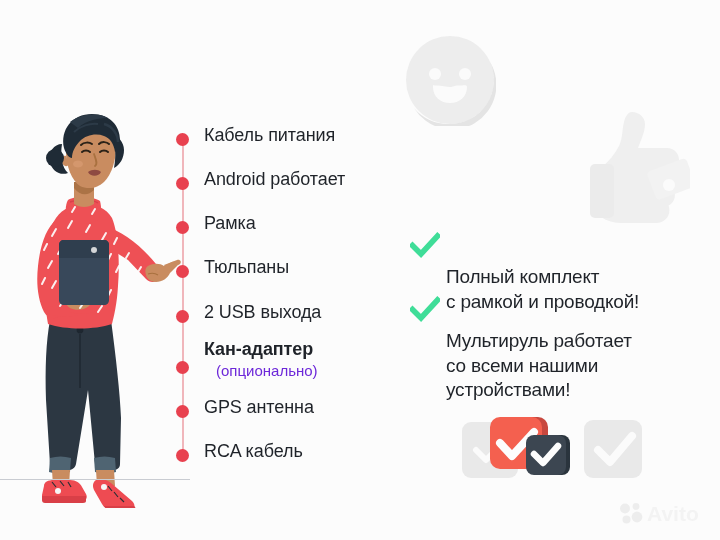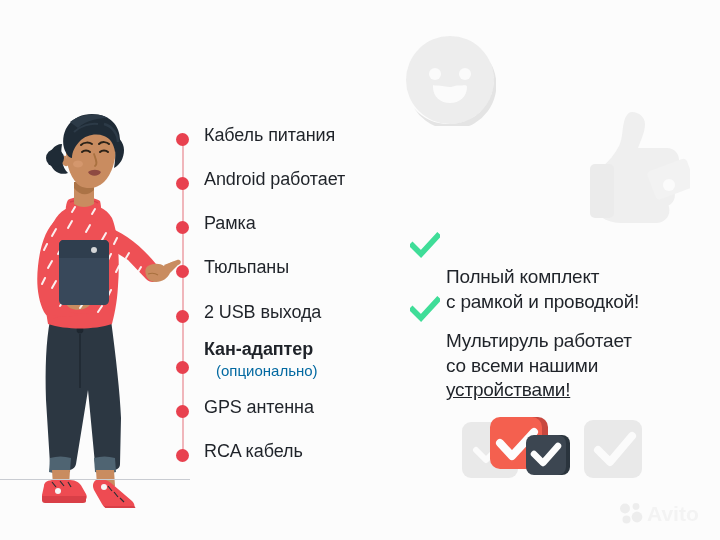--- a/index.html
+++ b/index.html
@@ -87,21 +87,21 @@
     font-size: 18px;
     color: #1f2329;
     white-space: nowrap;
     letter-spacing: -0.1px;
   }
   .item-sub {
     position: absolute;
     left: 40px;
     top: 20px;
     font-size: 15px;
-    color: #0369a1;
+    color: #6d28d9;
     white-space: nowrap;
   }
 
   
   .benefit {
     position: absolute;
   }
   .benefit-check {
     position: absolute;
     left: 0;
@@ -232,21 +232,21 @@
     <div class="benefit-text">Полный комплект</div>
     <div class="benefit-text" style="top:23px;text-align:right;">с рамкой и проводкой!</div>
   </div>
 
   <div id="benefit-1" class="benefit">
     <svg class="benefit-check" viewBox="0 0 30 30">
       <path d="M2.5 13.5 L11 22 L27.5 4" fill="none" stroke="#3fdd98" stroke-width="5.6" stroke-linecap="square" stroke-linejoin="miter"></path>
     </svg>
     <div class="benefit-text">Мультируль работает</div>
     <div class="benefit-text" style="top:23px;">со всеми нашими</div>
-    <div class="benefit-text" style="top:47px;text-decoration:underline;">устройствами!</div>
+    <div class="benefit-text" style="top:47px;">устройствами!</div>
   </div>
 
   <svg id="checkbox-cluster" viewBox="0 0 180 82">
 
     <rect x="0" y="10" width="56" height="56" rx="9" fill="#e9e9e9"></rect>
     <path d="M14 38 L24 48 L44 28" fill="none" stroke="#fbfbfb" stroke-width="6" stroke-linecap="round" stroke-linejoin="round"></path>
 
     <rect x="122" y="8" width="58" height="58" rx="9" fill="#e9e9e9"></rect>
     <path d="M136 38 L148 50 L170 24" fill="none" stroke="#fbfbfb" stroke-width="8" stroke-linecap="round" stroke-linejoin="round"></path>
 

